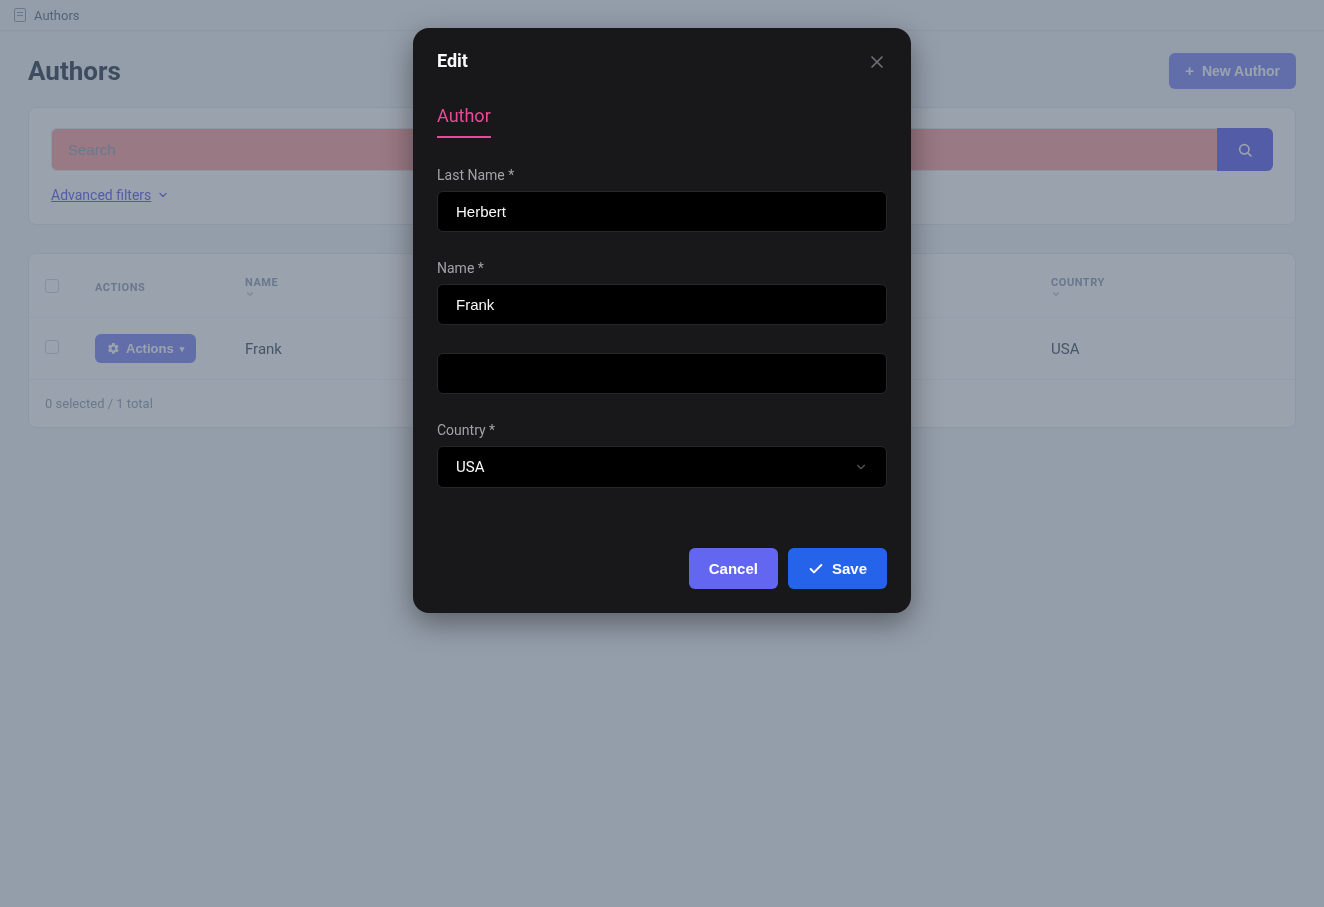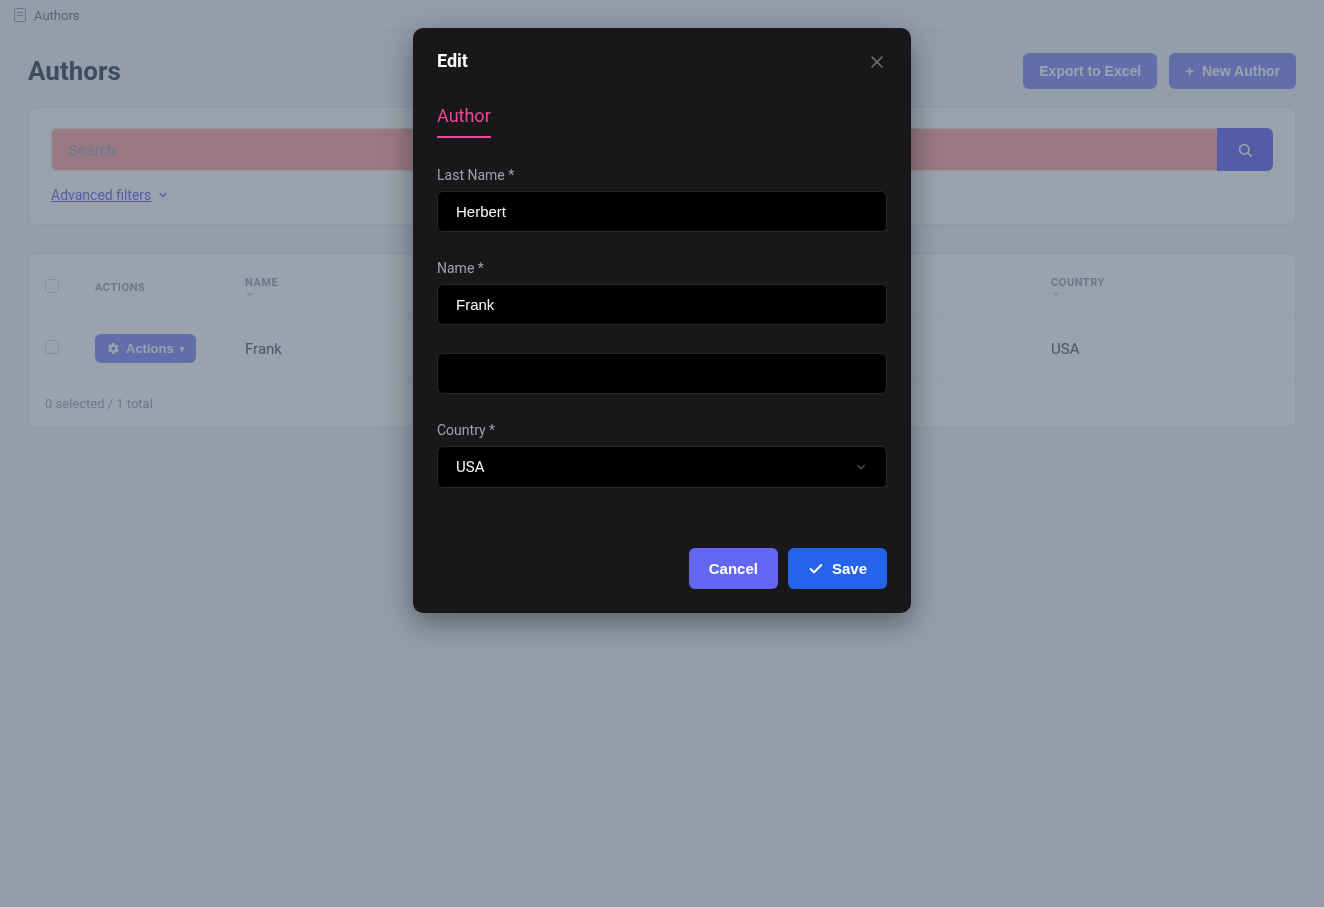--- a/index.html
+++ b/index.html
@@ -168,21 +168,21 @@
     inset: 0;
     background: rgba(71,85,105,0.55);
     display: flex;
     justify-content: center;
     align-items: flex-start;
   }
   .modal {
     margin-top: 28px;
     width: 498px;
     background: #18181b;
-    border-radius: 10px;
+    border-radius: 16px;
     color: #d4d4d8;
     padding: 22px 24px 24px 24px;
     box-shadow: 0 10px 30px rgba(0,0,0,0.4);
     position: relative;
   }
   .modal-title {
     font-size: 18px;
     font-weight: 700;
     color: #fafafa;
   }
@@ -245,23 +245,20 @@
 
 <div class="topbar">
   <span class="doc-icon"></span>
   <span>Authors</span>
 </div>
 
 <div class="page">
   <div class="page-header">
     <h1 class="page-title">Authors</h1>
     <div class="header-actions">
-      <button class="btn btn-indigo-soft">
-        <span>Export to Excel</span>
-      </button>
       <button class="btn btn-indigo-soft">
         <span class="plus-icon"></span>
         <span>New Author</span>
       </button>
     </div>
   </div>
 
   <div class="card">
     <div class="search-row">
       <input class="search-input" type="text" placeholder="Search" style="">

